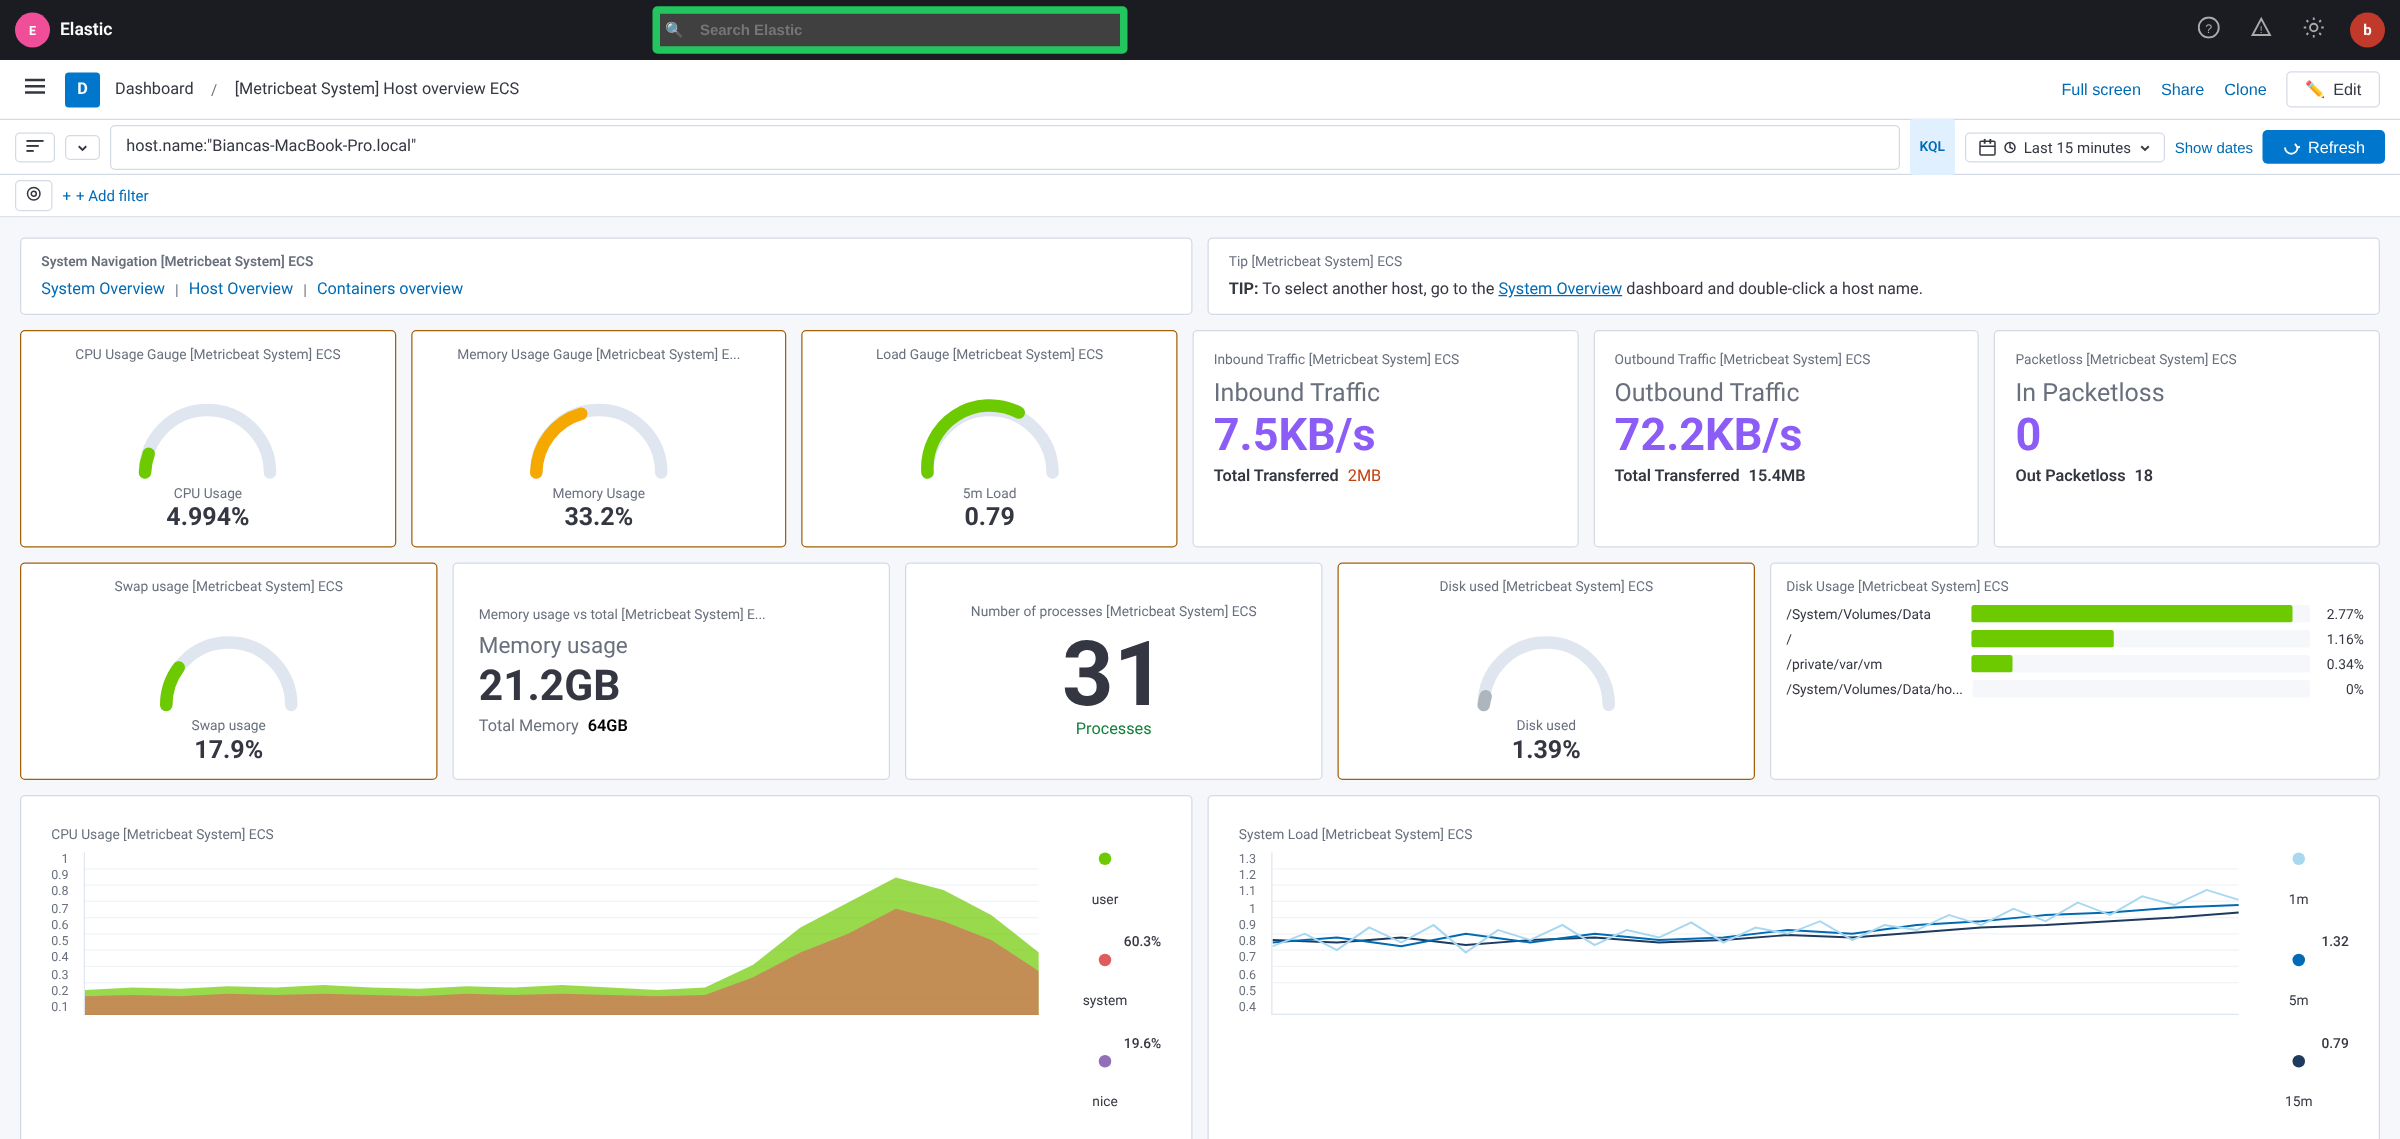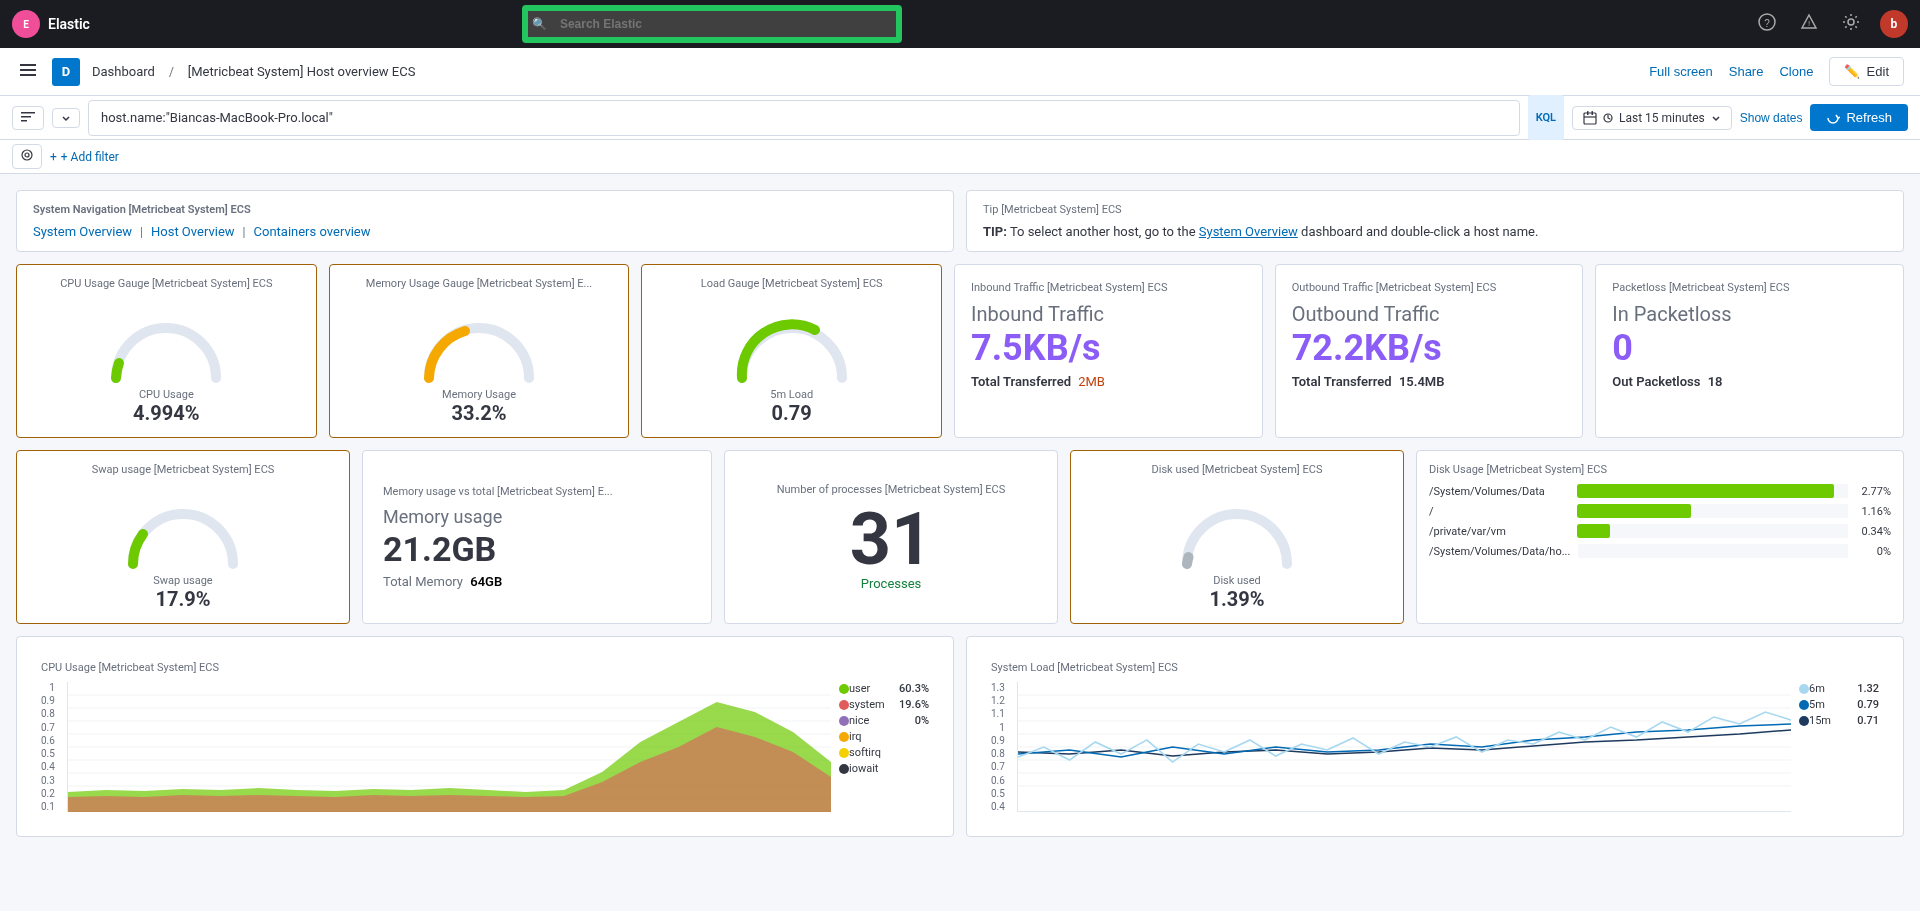--- a/index.html
+++ b/index.html
@@ -455,21 +455,22 @@
     
     .legend {
       display: flex;
       flex-direction: column;
       gap: 3px;
       font-size: 11px;
     }
     .legend-item {
       display: flex;
       align-items: center;
-      gap: 0;
+      gap: 21px;
+      flex-direction: column;
     }
     .legend-dot {
       width: 10px;
       height: 10px;
       border-radius: 50%;
       flex-shrink: 0;
     }
     .legend-label { color: #343741; }
     .legend-value { margin-left: auto; color: #343741; font-weight: 500; }
 
@@ -876,21 +877,21 @@
             <polyline points="0,70 40,72 80,68 120,74 160,70 200,68 240,72 280,70 320,66 360,68 400,64 440,60 480,58 520,55 560,52 600,48" fill="none" stroke="#1e3a5f" stroke-width="1.5"></polyline>
 
             <polyline points="0,72 40,68 80,75 120,65 160,72 200,65 240,70 280,68 320,62 360,65 400,58 440,55 480,50 520,48 560,44 600,42" fill="none" stroke="#006bb4" stroke-width="1.5"></polyline>
 
             <polyline points="0,75 20,65 40,78 60,60 80,72 100,58 120,80 140,62 160,70 180,58 200,74 220,62 240,68 260,56 280,72 300,60 320,65 340,55 360,70 380,58 400,62 420,50 440,58 460,45 480,55 500,40 520,50 540,35 560,42 580,30 600,38" fill="none" stroke="#a8d8f0" stroke-width="1.5"></polyline>
           </svg>
         </div>
         <div class="legend" style="min-width:80px">
           <div class="legend-item">
             <div class="legend-dot" style="background:#a8d8f0"></div>
-            <span class="legend-label">6m</span>
+            <span class="legend-label">1m</span>
             <span class="legend-value">1.32</span>
           </div>
           <div class="legend-item">
             <div class="legend-dot" style="background:#006bb4"></div>
             <span class="legend-label">5m</span>
             <span class="legend-value">0.79</span>
           </div>
           <div class="legend-item">
             <div class="legend-dot" style="background:#1e3a5f"></div>
             <span class="legend-label">15m</span>

